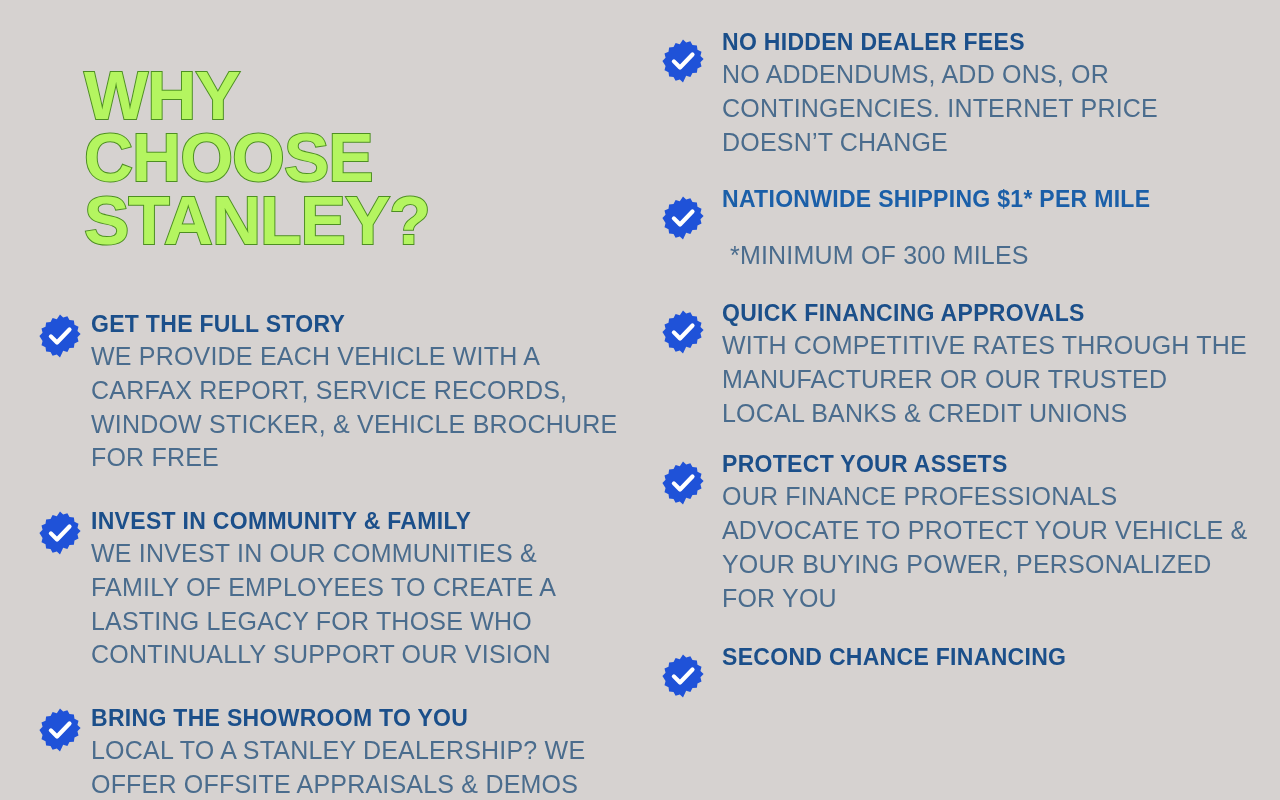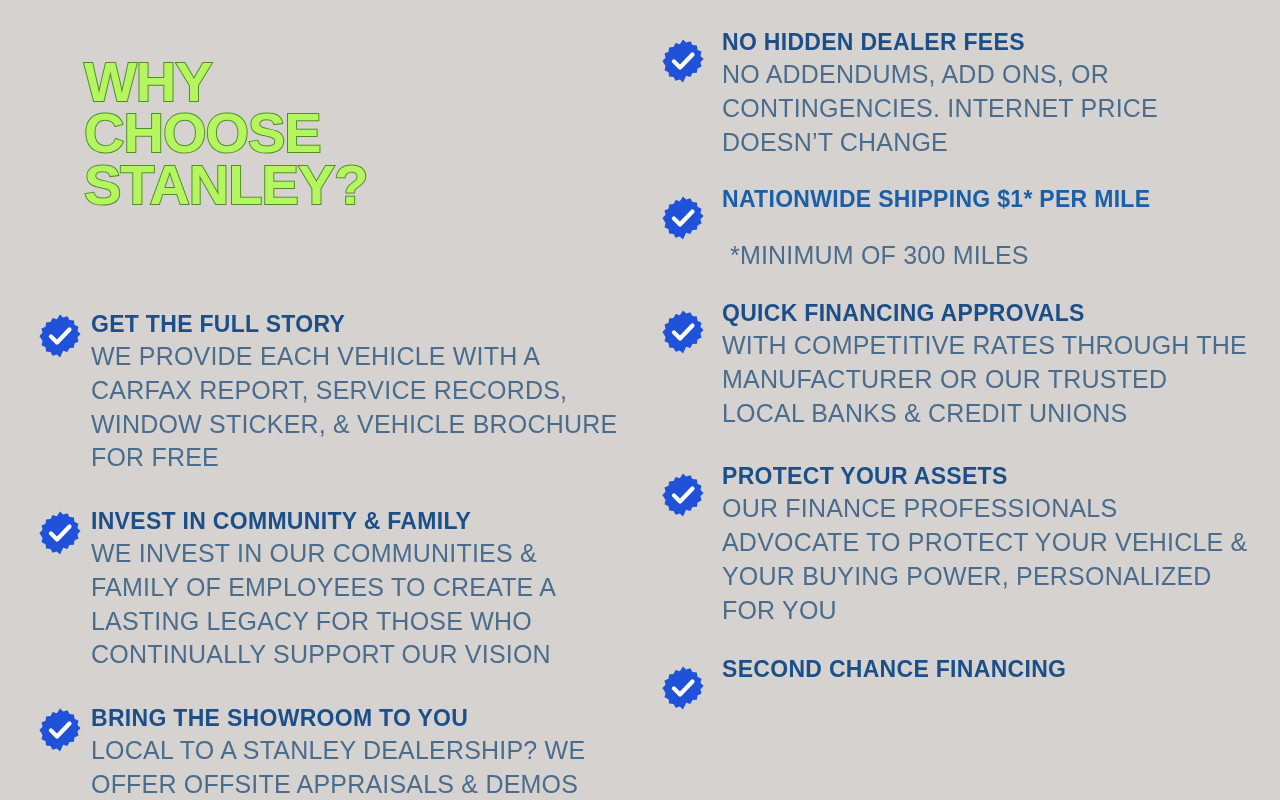--- a/index.html
+++ b/index.html
@@ -23,21 +23,21 @@
     background: #d6d2d0;
   }
 
   
   .headline {
     position: absolute;
     left: 84px;
     top: 18px;
     width: 540px;
     font-weight: 700;
-    font-size: 56px;
+    font-size: 68px;
     line-height: 0.92;
     letter-spacing: -1px;
     color: #b4f560;
     -webkit-text-stroke: 2px #4d8f22;
     paint-order: stroke fill;
     text-transform: uppercase;
     user-select: none;
   }
   .headline .hl-line { display: block; white-space: nowrap; }
 
@@ -97,21 +97,21 @@
   .f-body.indent { padding-left: 8px; margin-top: 26px; }
   .f-body b { font-weight: 700; color: #2b5f94; }
 
   
   .lead-0 { margin-bottom: 32px; }
   .lead-1 { margin-bottom: 32px; }
   .lead-2 { margin-bottom: 0; }
 
   .rlead-0 { margin-bottom: 26px; }
   .rlead-1 { margin-bottom: 26px; }
-  .rlead-2 { margin-bottom: 32px; }
+  .rlead-2 { margin-bottom: 20px; }
   .rlead-3 { margin-bottom: 28px; }
   .rlead-4 { margin-bottom: 12px; }
 </style>
 </head>
 <body>
 
 <div id="poster">
 
   <h1 class="headline">
     <span class="hl-line">WHY</span>

